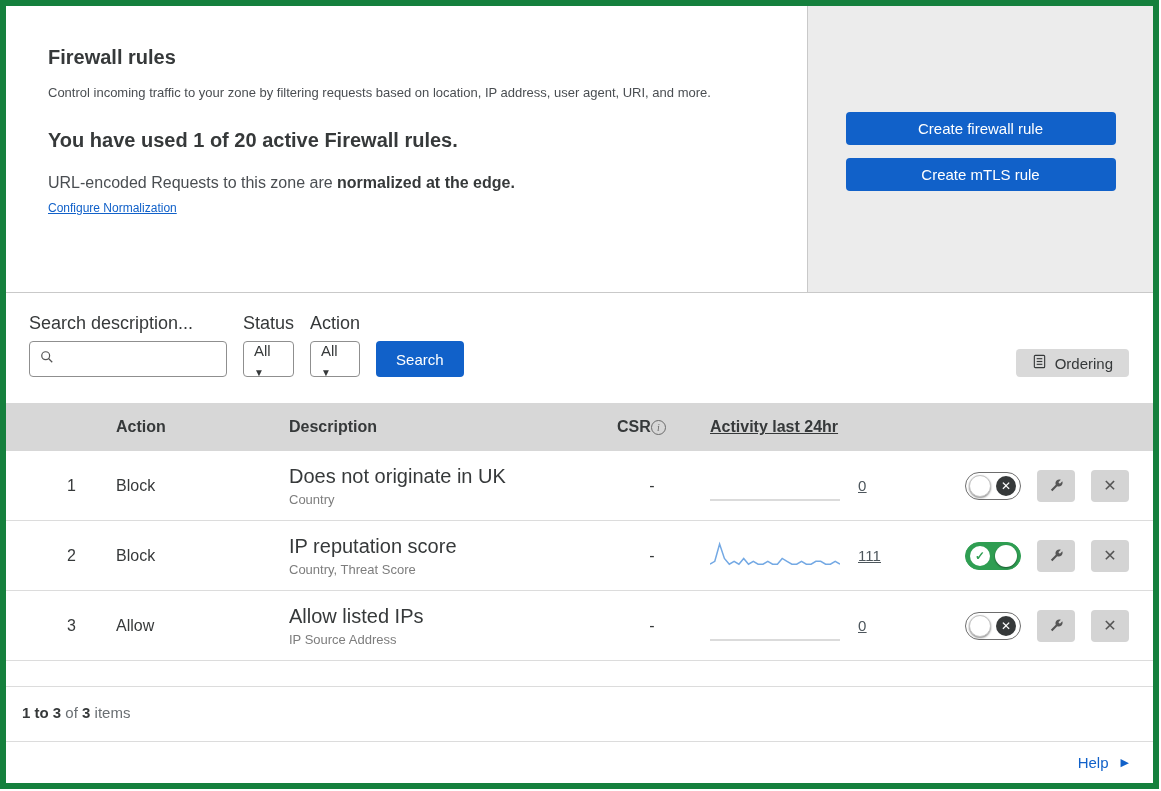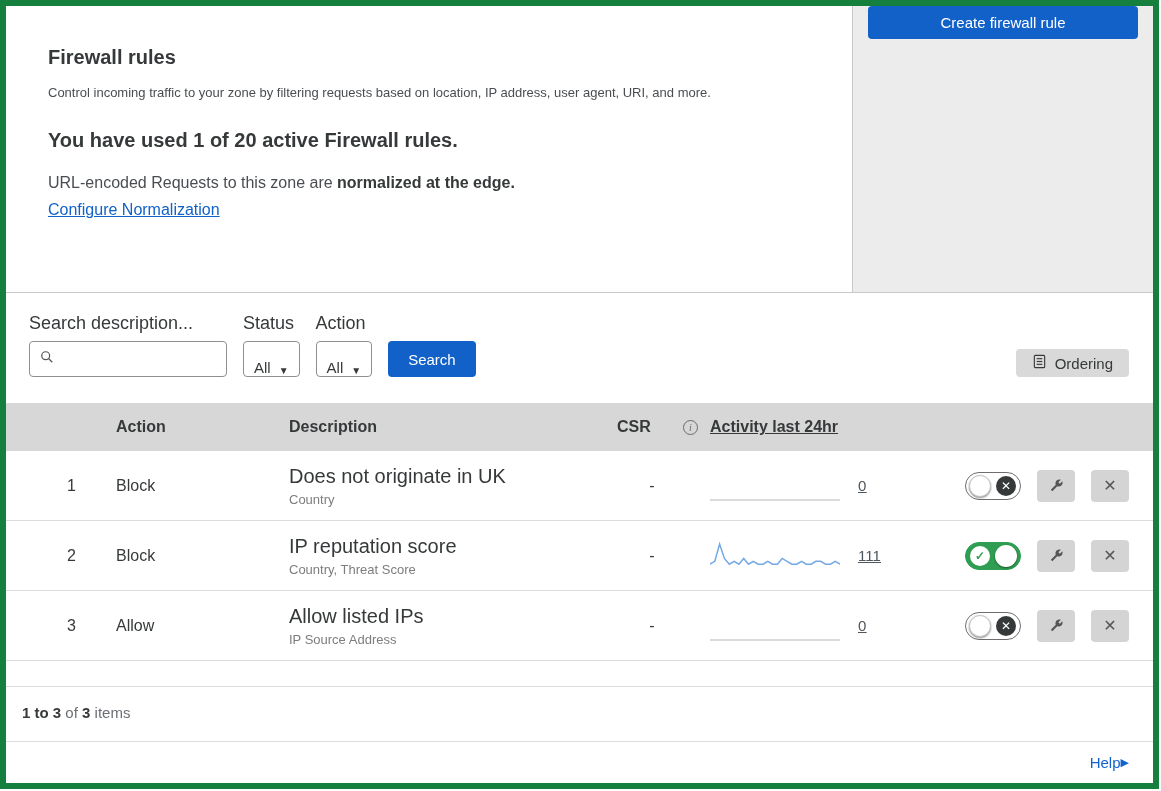--- a/index.html
+++ b/index.html
@@ -23,45 +23,45 @@
     background:#fff;
   }
   
   .top{display:flex;border-bottom:1px solid var(--border);height:287px;}
   .intro-card{flex:1;border-right:1px solid var(--border);padding:40px 40px 0 42px;background:#fff;}
   .page-title{font-size:20px;font-weight:600;color:var(--text);}
   .intro-desc{margin-top:14px;font-size:13px;line-height:1.55;color:#4a4e52;max-width:720px;}
   .intro-usage{margin-top:26px;font-size:20px;font-weight:bold;color:var(--text);}
   .intro-normalization{margin-top:22px;font-size:16px;color:#4a4e52;}
   .intro-normalization b{color:var(--text);}
-  .link{color:var(--primary);text-decoration:underline;cursor:pointer;font-size:16px;}
+  .link{color:var(--primary);text-decoration:underline;cursor:pointer;font-size:12px;}
   .normalization-link{display:inline-block;margin-top:9px;}
-  .side-panel{width:300px;background:#ececec;}
+  .side-panel{width:345px;background:#ececec;padding-top:106px;}
   .btn-panel{
     display:block;width:270px;height:33px;margin:0 auto 13px auto;
     background:var(--primary);color:#fff;font-size:15px;
     border:none;border-radius:4px;cursor:pointer;
     font-family:"Liberation Sans", sans-serif;
   }
   
   .filter-bar{display:flex;align-items:flex-end;padding:20px 24px 26px 23px;gap:16px;}
   .filter-group{display:flex;flex-direction:column;}
   .filter-label{font-size:18px;color:var(--text);margin-bottom:7px;}
   .search-box{
     width:198px;height:36px;border:1px solid #8f8f8f;border-radius:4px;
     display:flex;align-items:center;gap:7px;padding:0 10px;background:#fff;
   }
   .search-box input{
     border:none;outline:none;flex:1;font-size:15px;min-width:0;
     font-family:"Liberation Sans", sans-serif;
   }
   .select{
     height:36px;border:1px solid #8f8f8f;border-radius:4px;background:#fff;
-    display:flex;align-items:flex-end;gap:8px;padding:0 10px;
-    font-size:15px;color:var(--text);cursor:pointer;
+    display:flex;align-items:flex-start;gap:8px;padding:0 10px;
+    font-size:15px;color:var(--text);cursor:pointer;flex-direction:column;
   }
   .caret{font-size:10px;color:var(--text);}
   .btn-primary{
     background:var(--primary);color:#fff;height:36px;padding:0 20px;
     border:none;border-radius:4px;font-size:15px;cursor:pointer;
     font-family:"Liberation Sans", sans-serif;
   }
   .btn-ordering{
     margin-left:auto;height:28px;padding:0 16px;border:none;border-radius:4px;
     background:#d9d9d9;color:var(--text);font-size:15px;cursor:pointer;
@@ -71,21 +71,21 @@
   
   .thead{display:flex;align-items:center;background:#d7d7d7;height:48px;font-weight:bold;font-size:16px;color:var(--text);}
   .trow{display:flex;align-items:center;height:70px;border-bottom:1px solid #dcdcdc;}
   .col{flex:none;}
   .col-index{width:86px;text-align:right;padding-right:16px;font-size:16px;}
   .col-action{width:178px;padding-left:24px;font-size:16px;}
   .col-desc{width:336px;padding-left:19px;}
   .col-csr{width:92px;text-align:center;font-size:16px;}
   .col-activity{width:240px;padding-left:12px;display:flex;align-items:center;gap:18px;text-decoration:underline;}
   .col-controls{flex:1;display:flex;align-items:center;justify-content:flex-end;gap:16px;padding-right:24px;}
-  .thead .col-csr{display:flex;align-items:center;justify-content:space-between;padding-left:11px;gap:0;text-align:left;}
+  .thead .col-csr{display:flex;align-items:center;justify-content:flex-start;padding-left:11px;gap:0;text-align:left;}
   .desc-main{font-size:20px;color:var(--text);}
   .desc-sub{font-size:13px;color:var(--muted);margin-top:4px;}
   .info-circle{
     width:15px;height:15px;border:1px solid #6b6b6b;border-radius:50%;
     font-size:10px;font-weight:normal;color:#6b6b6b;font-style:italic;
     display:inline-flex;align-items:center;justify-content:center;
     font-family:"Liberation Serif", serif;
   }
   .count-link{font-size:15px;color:#4d565c;text-decoration:underline;cursor:pointer;}
   .spark{display:block;}
@@ -111,38 +111,39 @@
   }
   .x-glyph{font-size:16px;color:#555;}
   
   .table-spacer{height:25px;}
   .tfooter{border-top:1px solid #dcdcdc;padding:17px 16px;font-size:15px;color:#6a6f73;}
   .tfooter b{color:var(--text);}
   .help-bar{
     border-top:1px solid #dcdcdc;margin-top:auto;padding:12px 24px;
     text-align:right;font-size:15px;
   }
-  .help-link{color:var(--primary);text-decoration:none;cursor:pointer;display:inline-flex;align-items:center;gap:0;}
+  .help-link{color:var(--primary);text-decoration:none;cursor:pointer;display:inline-flex;align-items:center;gap:12px;}
   .help-arrow{font-size:11px;}
 </style>
 </head>
 <body>
 
 <div class="page">
 
   <div class="top">
     <div class="intro-card">
       <div class="page-title">Firewall rules</div>
       <div class="intro-desc">Control incoming traffic to your zone by filtering requests based on location, IP address, user agent, URI, and more.</div>
       <div class="intro-usage">You have used 1 of 20 active Firewall rules.</div>
       <div class="intro-normalization"><span>URL-encoded Requests to this zone are </span><b>normalized at the edge.</b></div>
       <a class="link normalization-link">Configure Normalization</a>
     </div>
     <div class="side-panel">
       <button class="btn-panel">Create firewall rule</button>
+      <button class="btn-panel">Create mTLS rule</button>
     </div>
   </div>
 
   <div class="filter-bar">
     <div class="filter-group">
       <div class="filter-label">Search description...</div>
       <div class="search-box">
         <span>
           <svg width="14" height="14" viewBox="0 0 16 16">
               <circle cx="6.5" cy="6.5" r="4.5" fill="none" stroke="#555" stroke-width="1.4"></circle>

